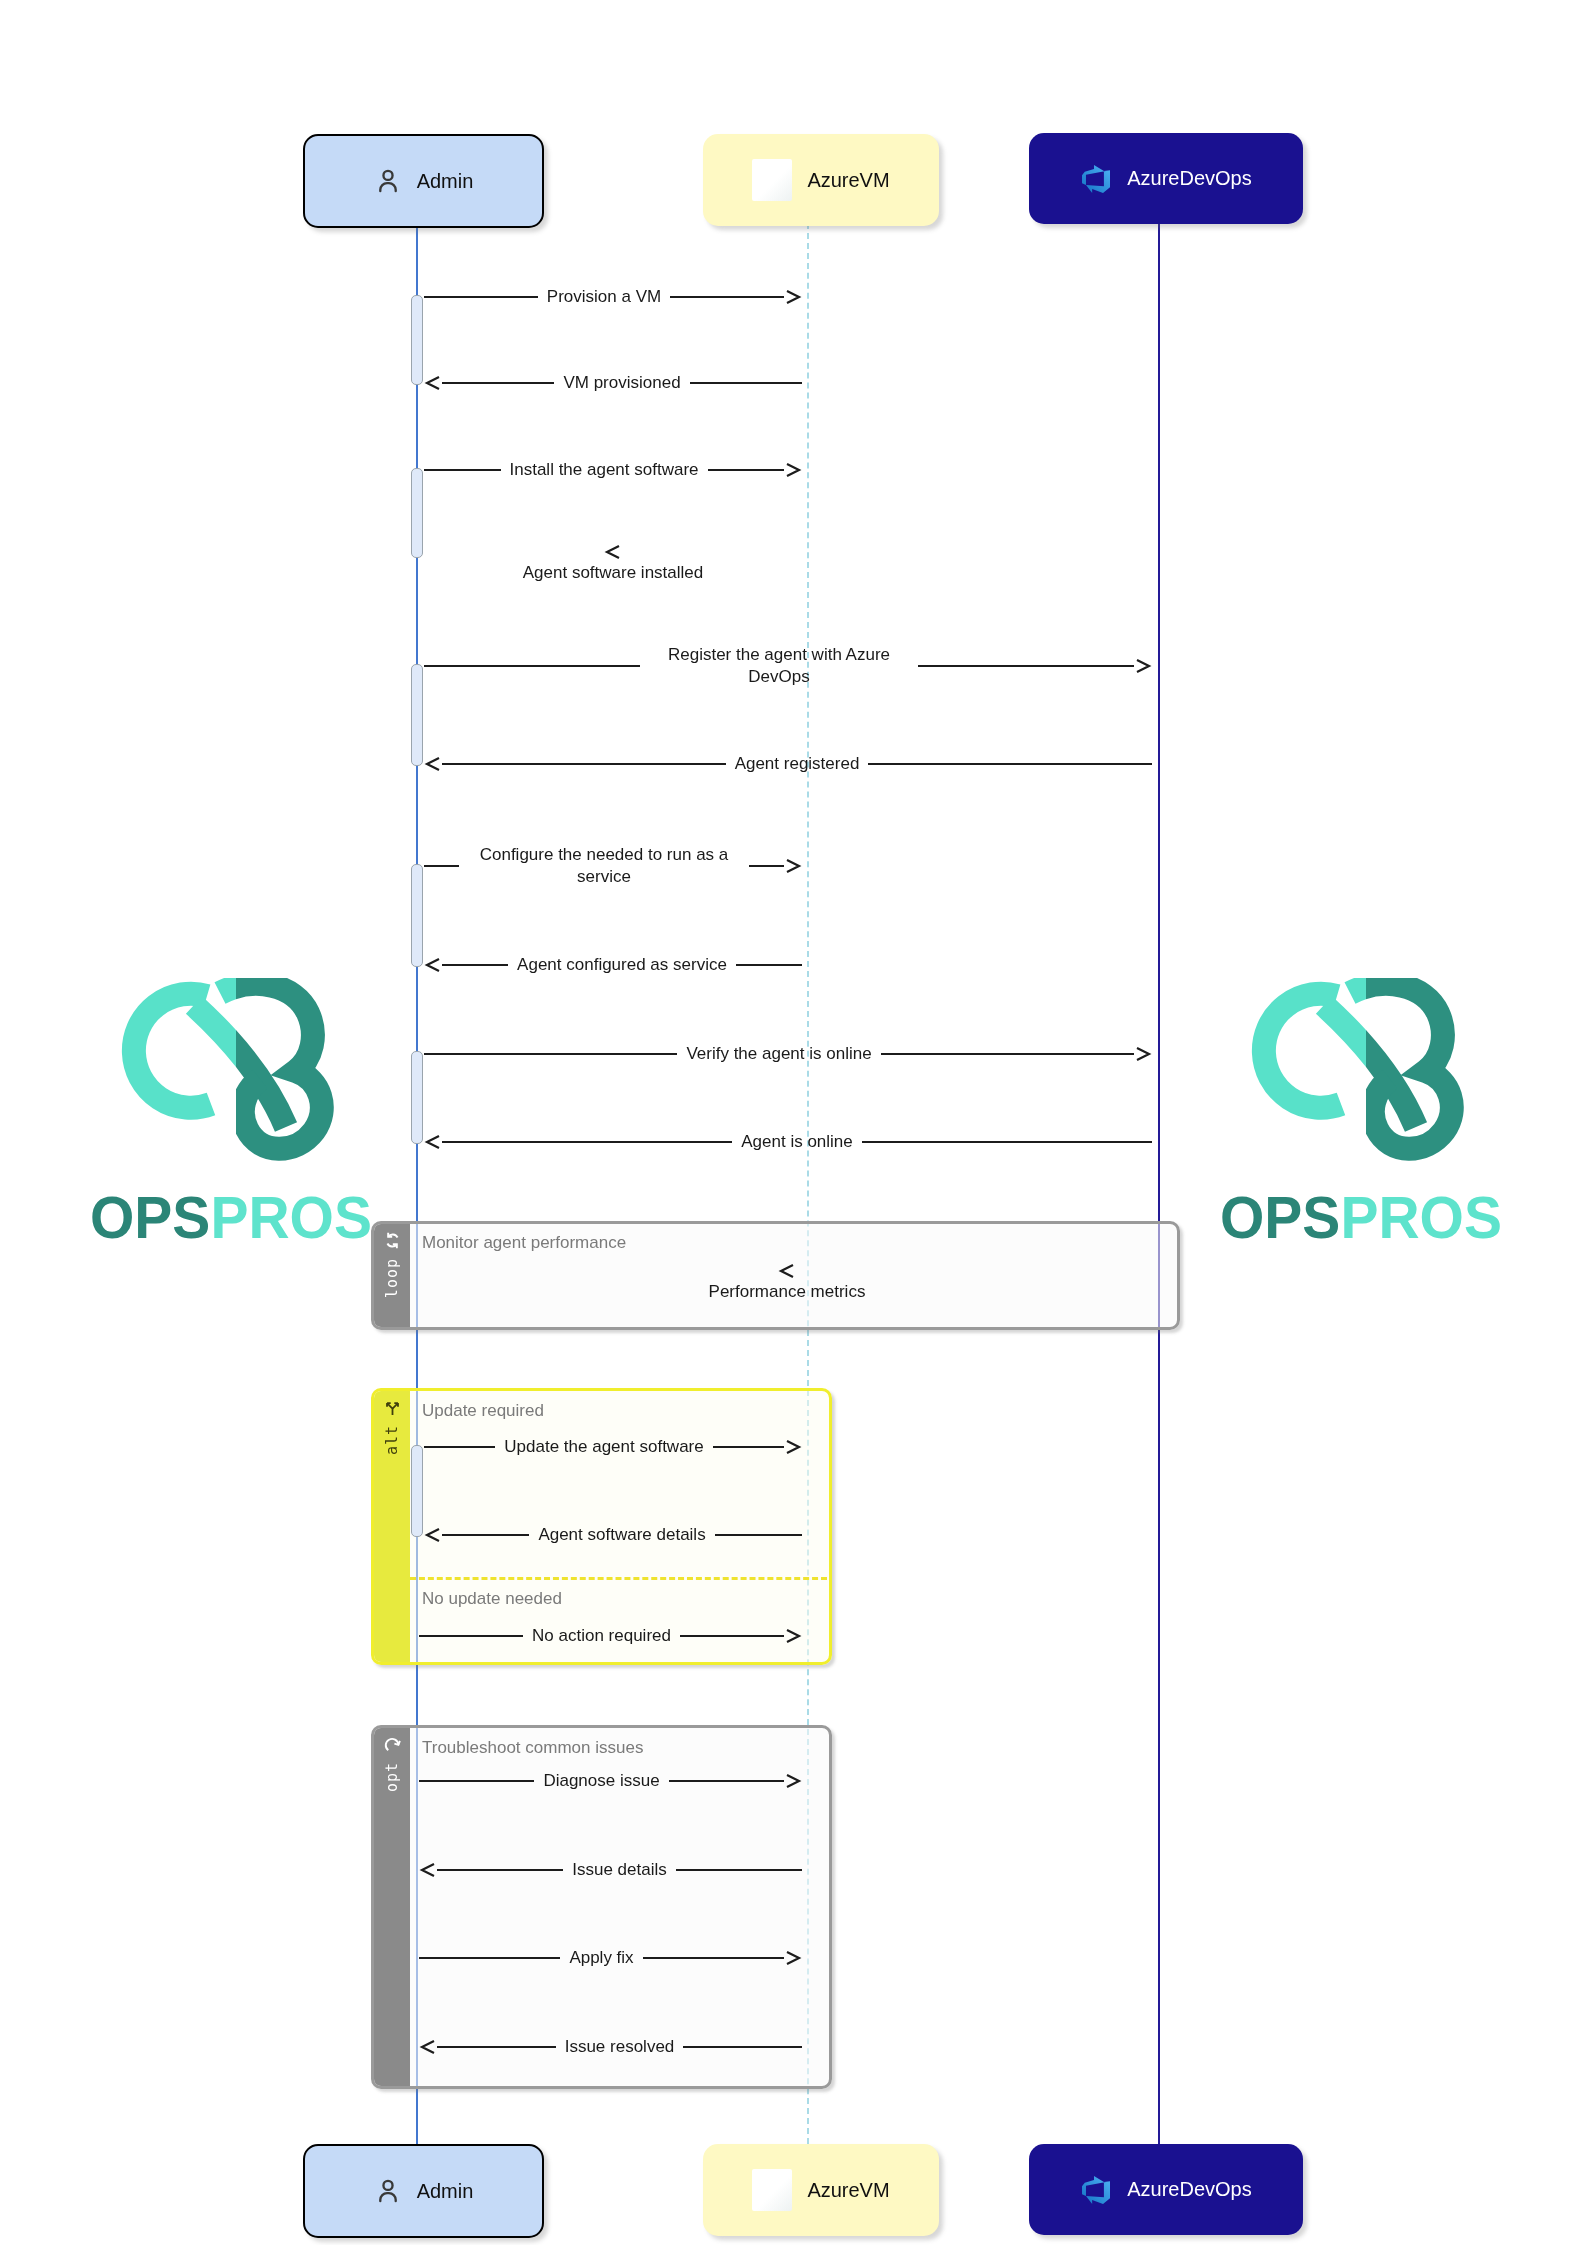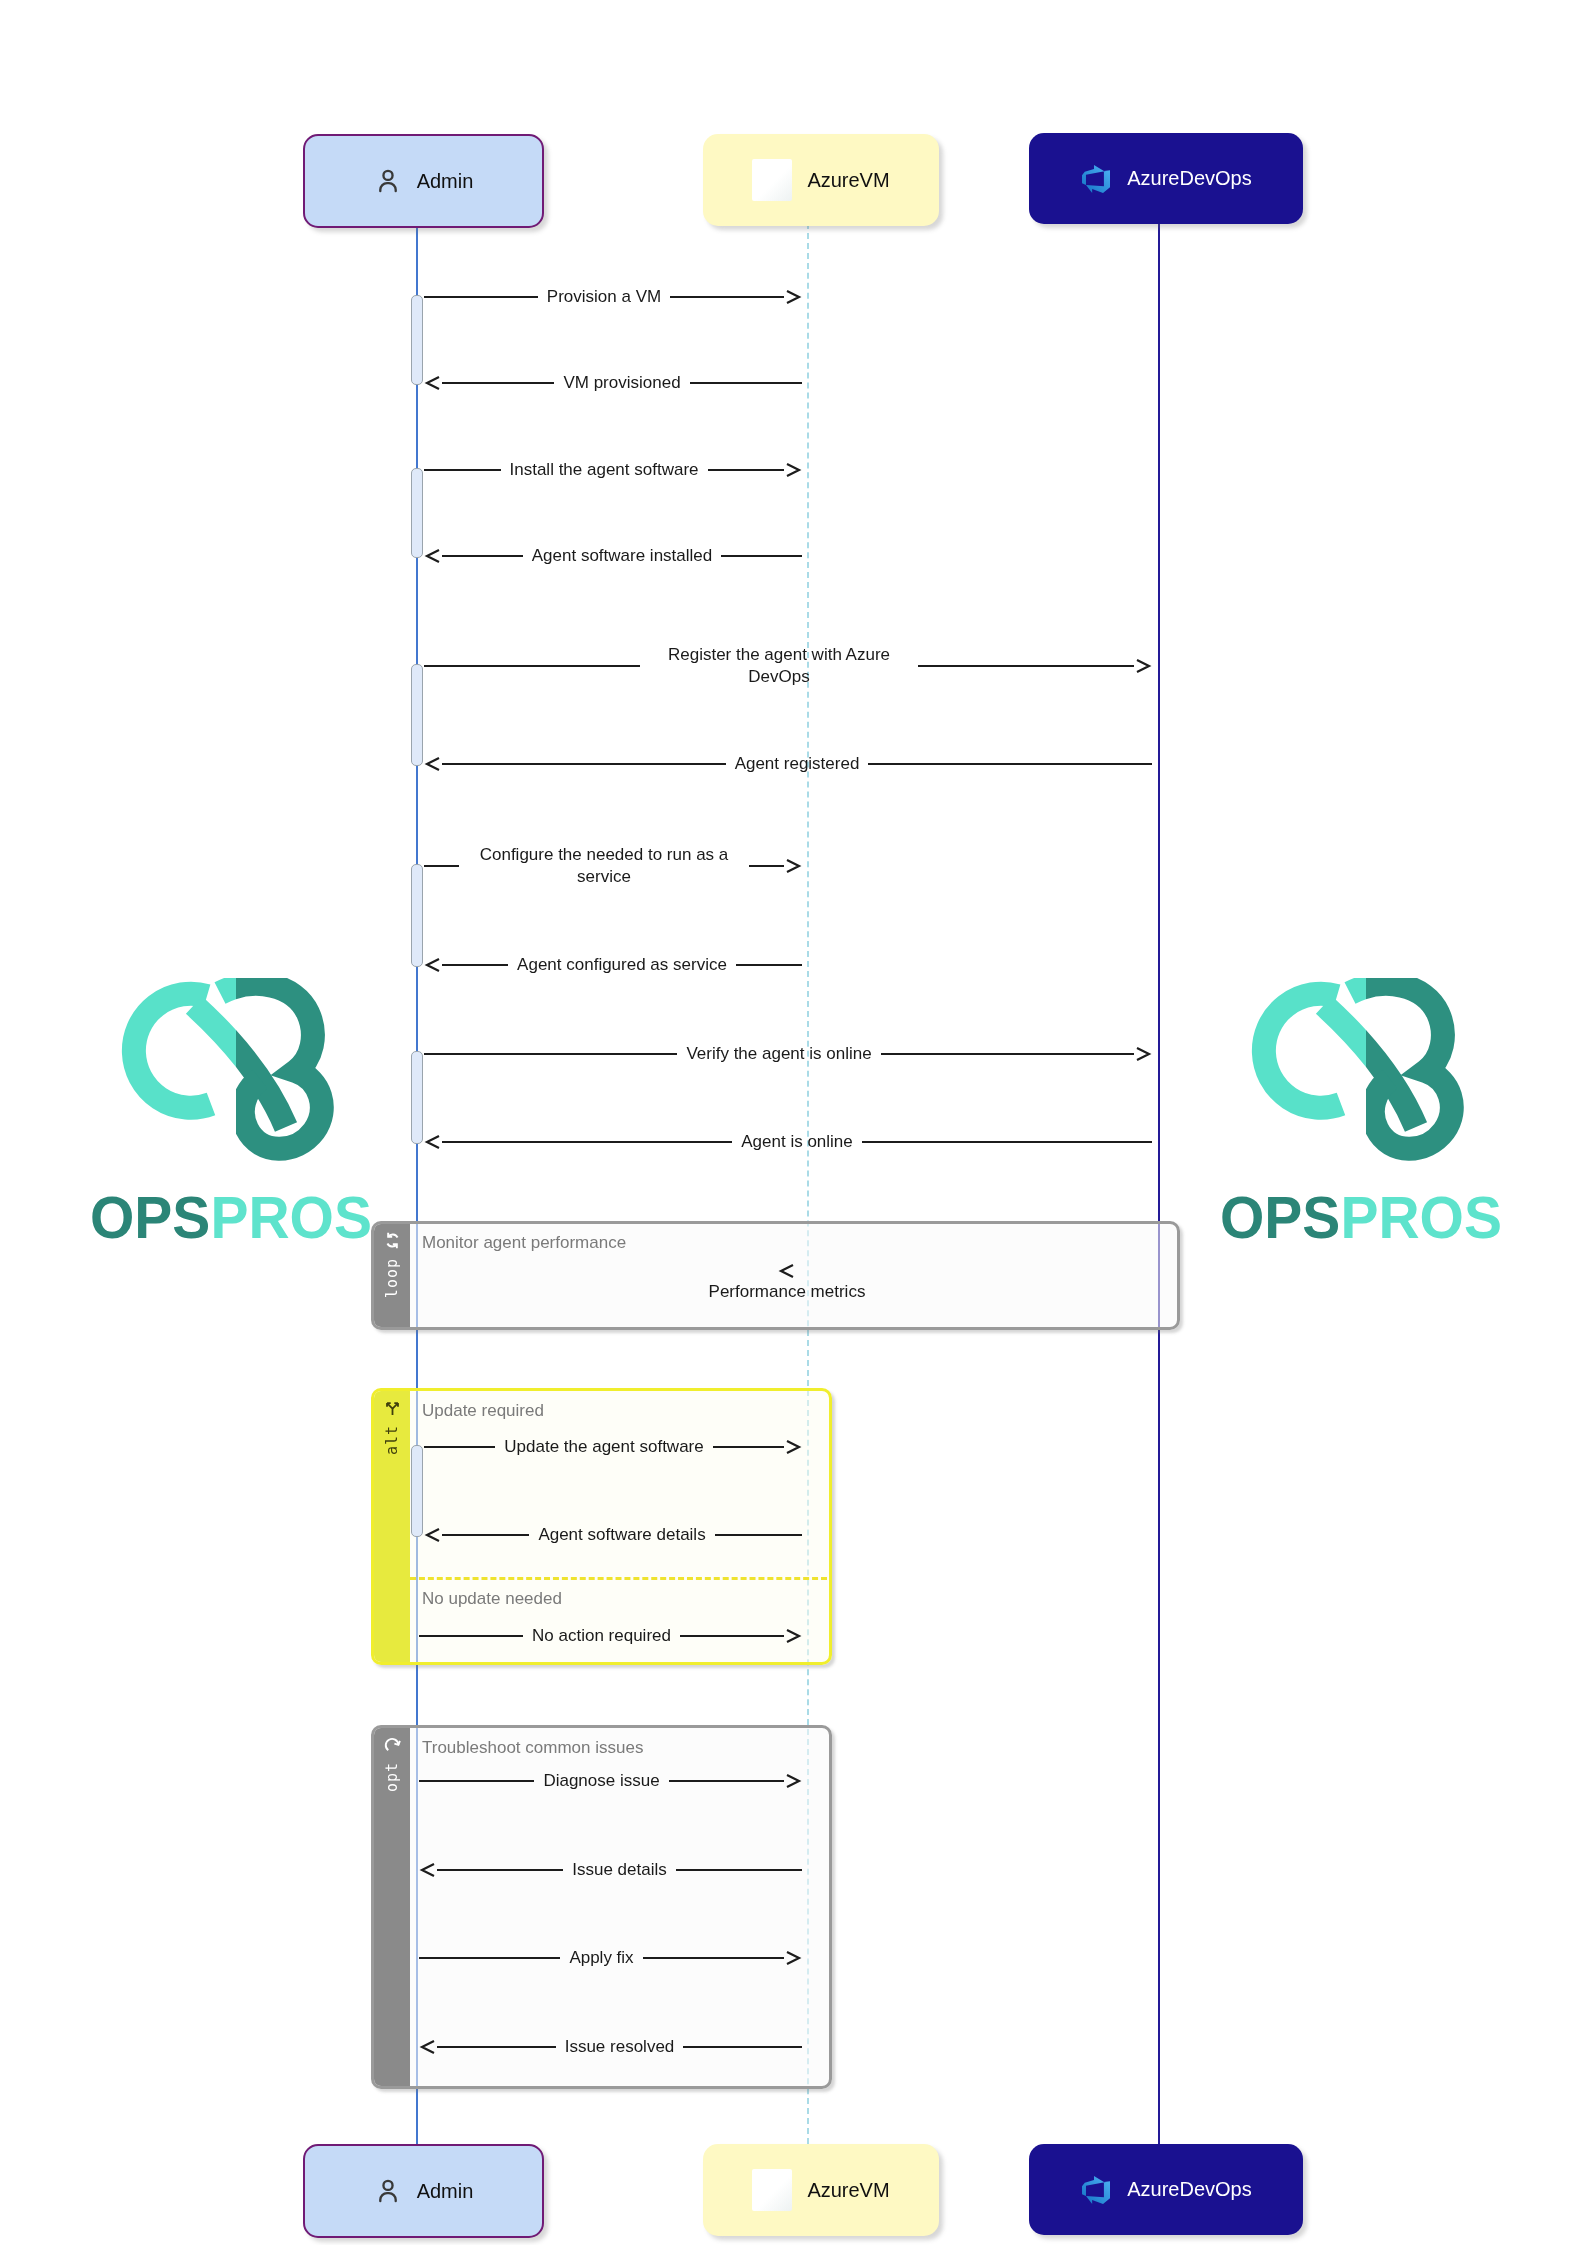--- a/index.html
+++ b/index.html
@@ -15,21 +15,21 @@
   
   .lifeline{position:absolute;top:223px;height:1921px;width:0;z-index:1;}
   .ll-admin{border-left:2.5px solid #4377cf;}
   .ll-vm{border-left:2.5px dashed #a9dbe7;}
   .ll-devops{border-left:2.5px solid #241a97;}
 
   
   .abox{position:absolute;z-index:5;display:flex;align-items:center;justify-content:center;gap:15px;
         border-radius:15px;box-shadow:4px 4px 4px rgba(110,110,110,.28);}
   .abox .alabel{font-size:20px;color:#101010;}
-  .abox-admin{background:#c5daf7;border:2px solid #701a75;}
+  .abox-admin{background:#c5daf7;border:2px solid #000000;}
   .abox-vm{background:#fef9c3;}
   .abox-devops{background:#1a1190;}
   .abox-devops .alabel{color:#fff;}
   .vm-square{width:40px;height:42px;background:linear-gradient(135deg,#ffffff 55%,#edf2f2);border-radius:2px;}
 
   
   .act{position:absolute;left:411px;width:12px;background:#dfe9f9;border:1.6px solid #9aa4ad;
        border-radius:5px;z-index:3;box-sizing:border-box;}
 
   
@@ -179,21 +179,21 @@
 
   <div class="msg" style="left:424px;top:458px;width:378px;">
     <i class="ln"></i>
       <span class="lb">Install the agent software</span>
       <i class="ln"></i>
     <svg class="ah" width="18" height="16">
         <path d="M3 2 L15 8 L3 14" fill="none" stroke="#1c1c1c" stroke-width="2.2"></path>
       </svg>
   </div>
 
-  <div class="msg" style="left:424px;top:544px;width:378px;">
+  <div class="msg" style="left:424px;top:544px;width:378px;flex-direction:column;">
     <svg class="ah" width="18" height="16">
         <path d="M15 2 L3 8 L15 14" fill="none" stroke="#1c1c1c" stroke-width="2.2"></path>
       </svg>
     <i class="ln"></i>
       <span class="lb">Agent software installed</span>
       <i class="ln"></i>
   </div>
 
   <div class="msg two" style="left:424px;top:643px;width:728px;">
     <i class="ln"></i>

